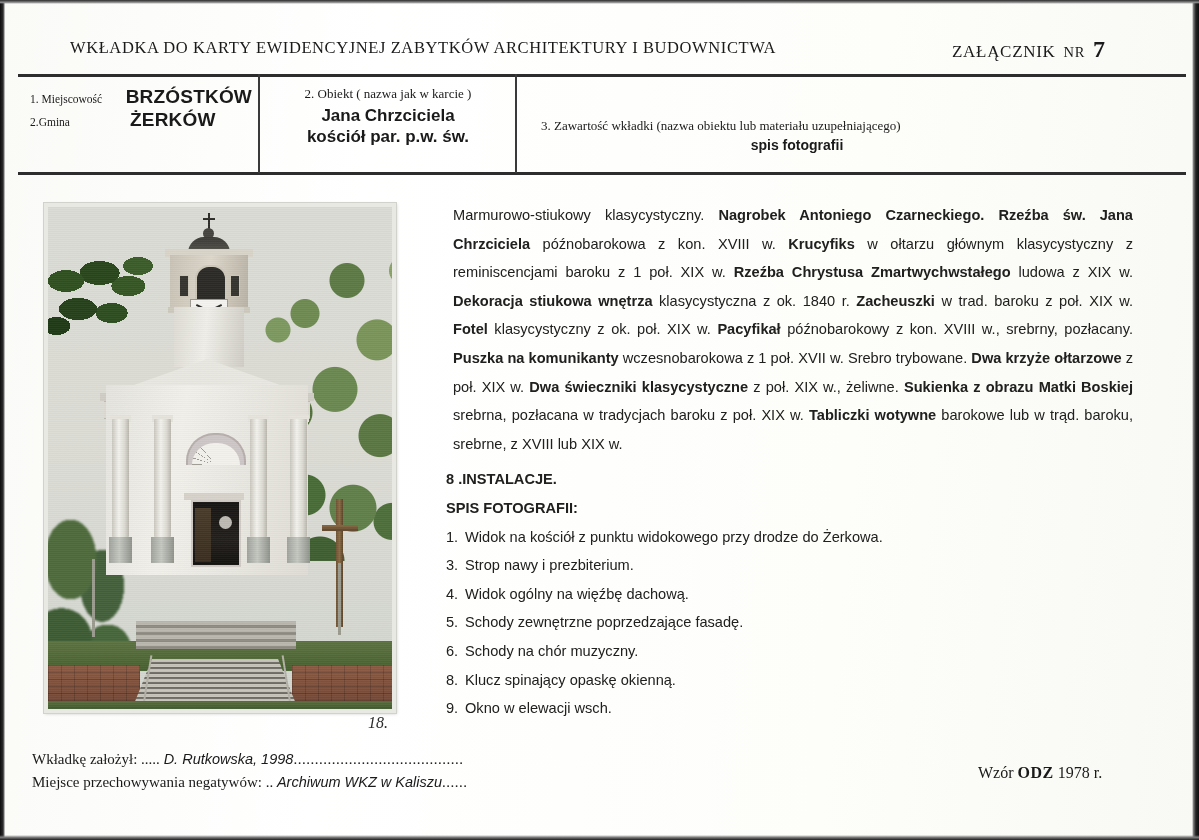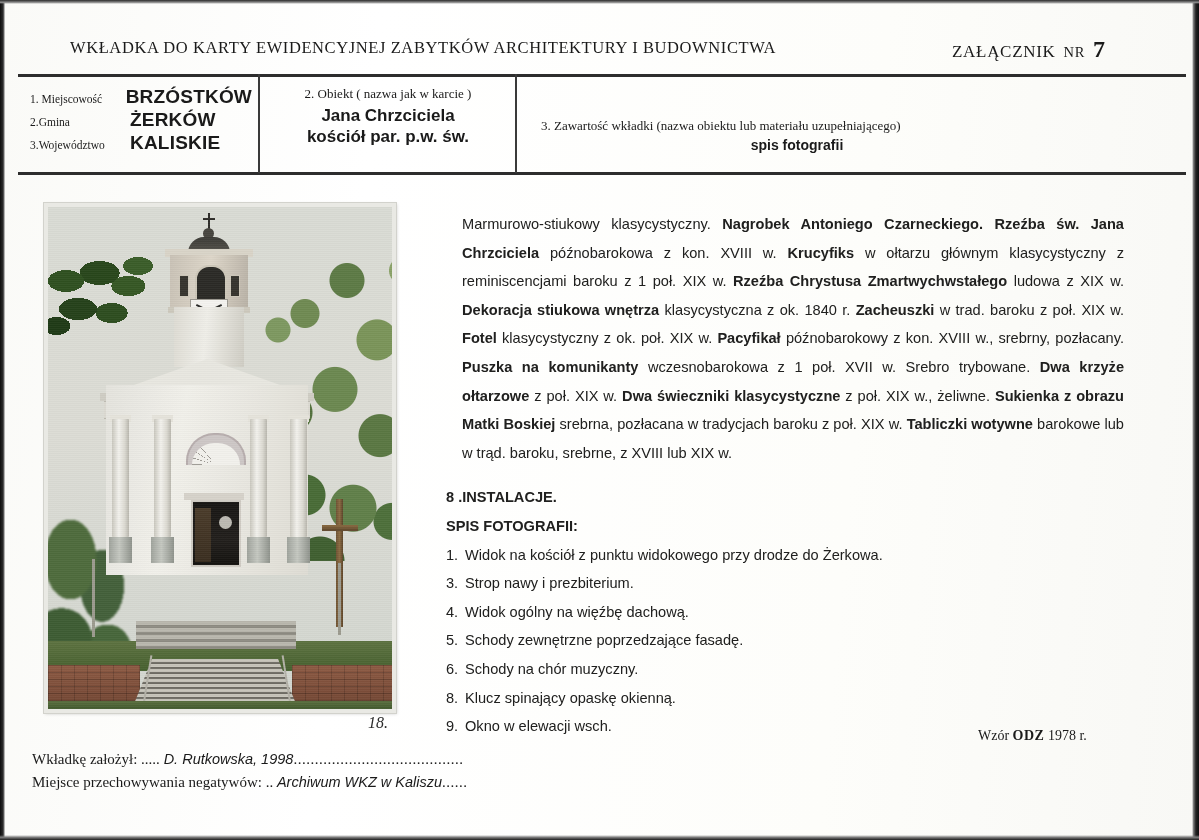--- a/index.html
+++ b/index.html
@@ -512,21 +512,21 @@
     position: absolute;
     left: 446px; top: 194px;
     width: 694px;
     font-family: "Liberation Sans", sans-serif;
     font-size: 14.6px;
     line-height: 28.6px;
     color: #20201f;
   }
   #para-main {
     text-align: justify;
-    margin: 16px;
+    margin: 7px;
   }
   #para-main b { font-weight: bold; }
   .section-head {
     font-weight: bold;
     margin: 0;
   }
   .plain-line { margin: 0; }
   #spis-list {
     list-style: none;
     margin: 0;
@@ -548,23 +548,23 @@
   }
   .foot-row { white-space: nowrap; }
   .foot-italic {
     font-style: italic;
     font-family: "Liberation Sans", sans-serif;
     font-size: 14.5px;
   }
   .dots { letter-spacing: 0.5px; }
   #footer-right {
     position: absolute;
-    left: 978px; top: 728px;
-    font-family: "Liberation Serif", serif;
-    font-size: 14px;
+    left: 978px; top: 764px;
+    font-family: "Liberation Serif", serif;
+    font-size: 16px;
     white-space: nowrap;
   }
   #footer-right b { font-weight: bold; letter-spacing: .5px; }
 </style>
 </head>
 <body>
 
 <div id="page">
 
   <div id="paper-tint"></div>
@@ -588,24 +588,20 @@
   <div class="vdiv" id="vdiv-2"></div>
 
   <div class="cell" id="cell1">
     <div class="field-row">
       <span class="field-label" id="lbl-miejscowosc">1. Miejscowość</span>
       <span class="field-value">BRZÓSTKÓW</span>
     </div>
     <div class="field-row">
       <span class="field-label" id="lbl-gmina">2.Gmina</span>
       <span class="field-value">ŻERKÓW</span>
-    </div>
-    <div class="field-row">
-      <span class="field-label" id="lbl-woj">3.Województwo</span>
-      <span class="field-value">KALISKIE</span>
     </div>
   </div>
 
   <div class="cell" id="cell2">
     <div id="cell2-head">2. Obiekt  ( nazwa jak w karcie )</div>
     <div id="cell2-body">
       <div>Jana Chrzciciela</div>
       <div>kościół par. p.w. św.</div>
     </div>
   </div>

